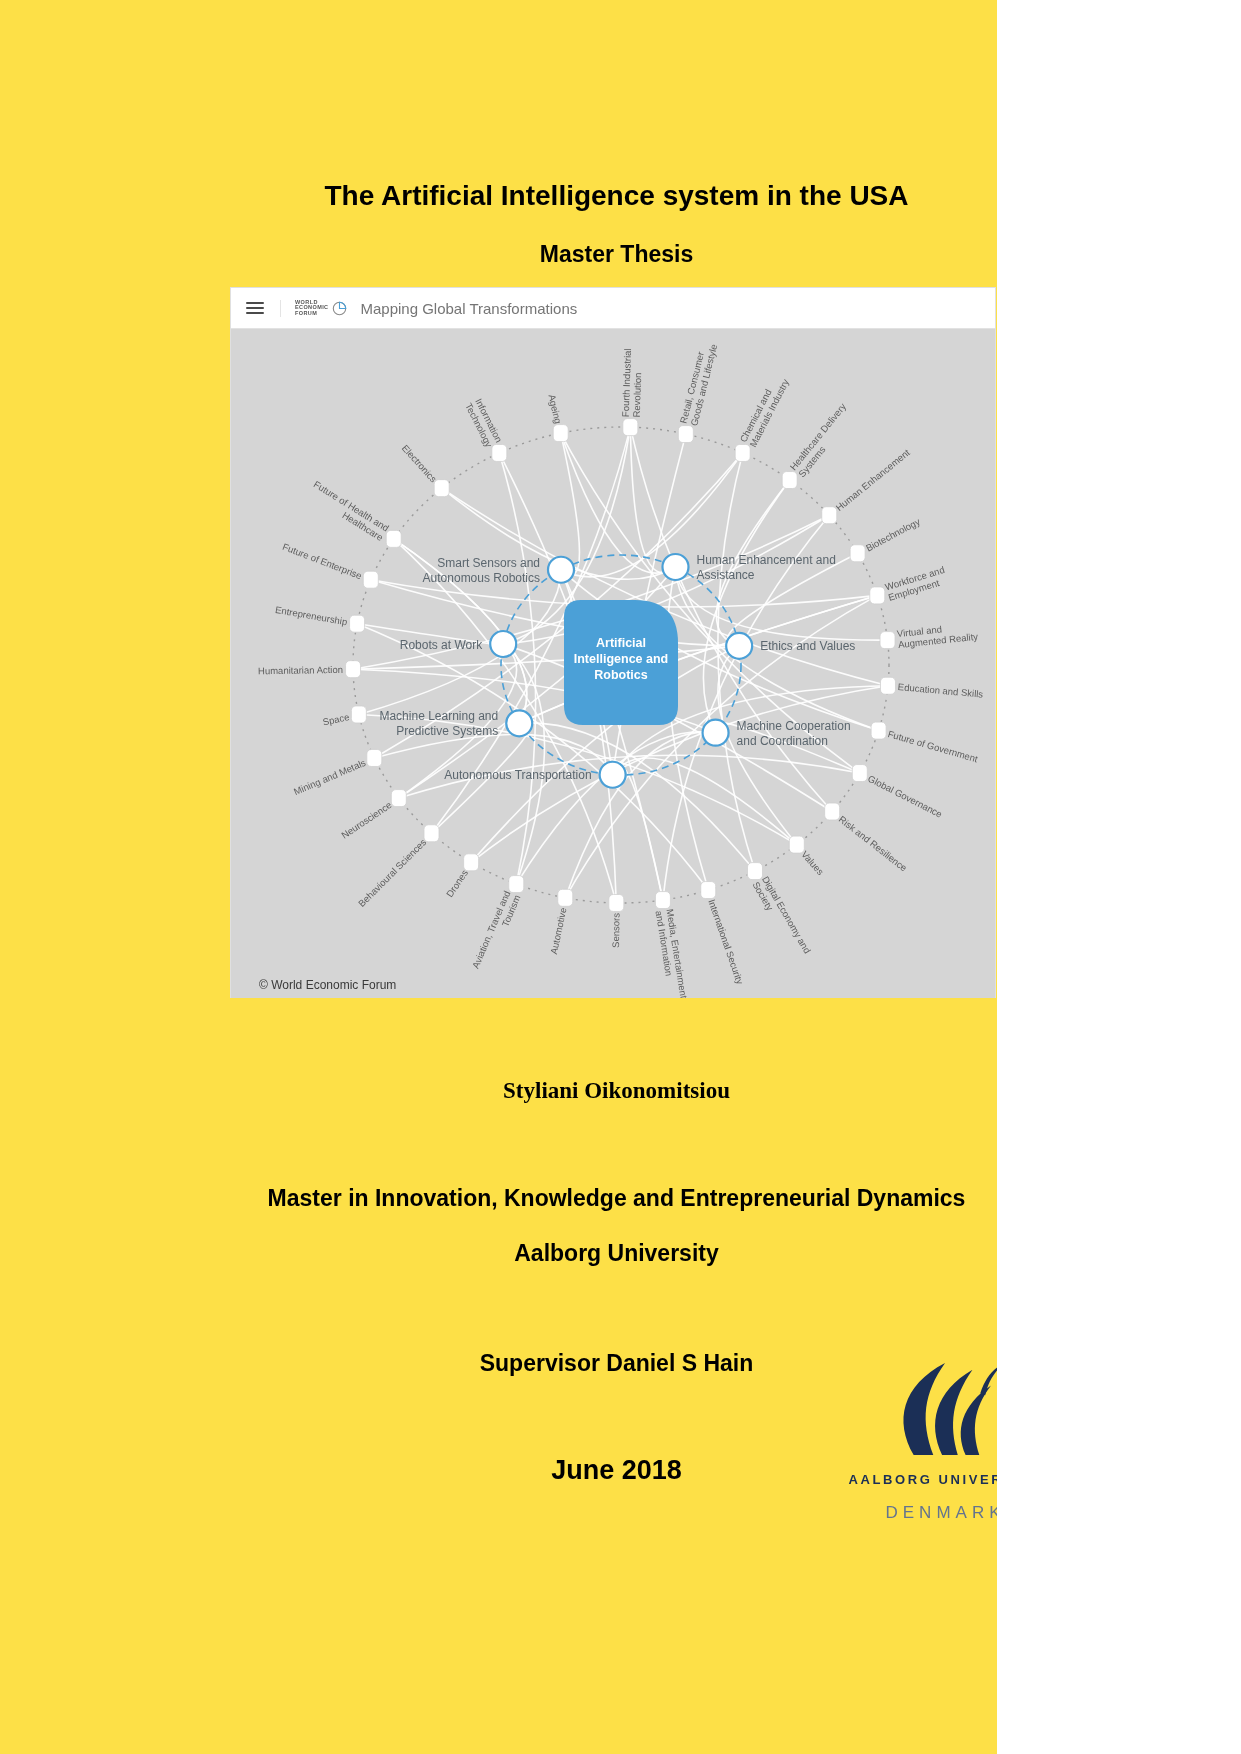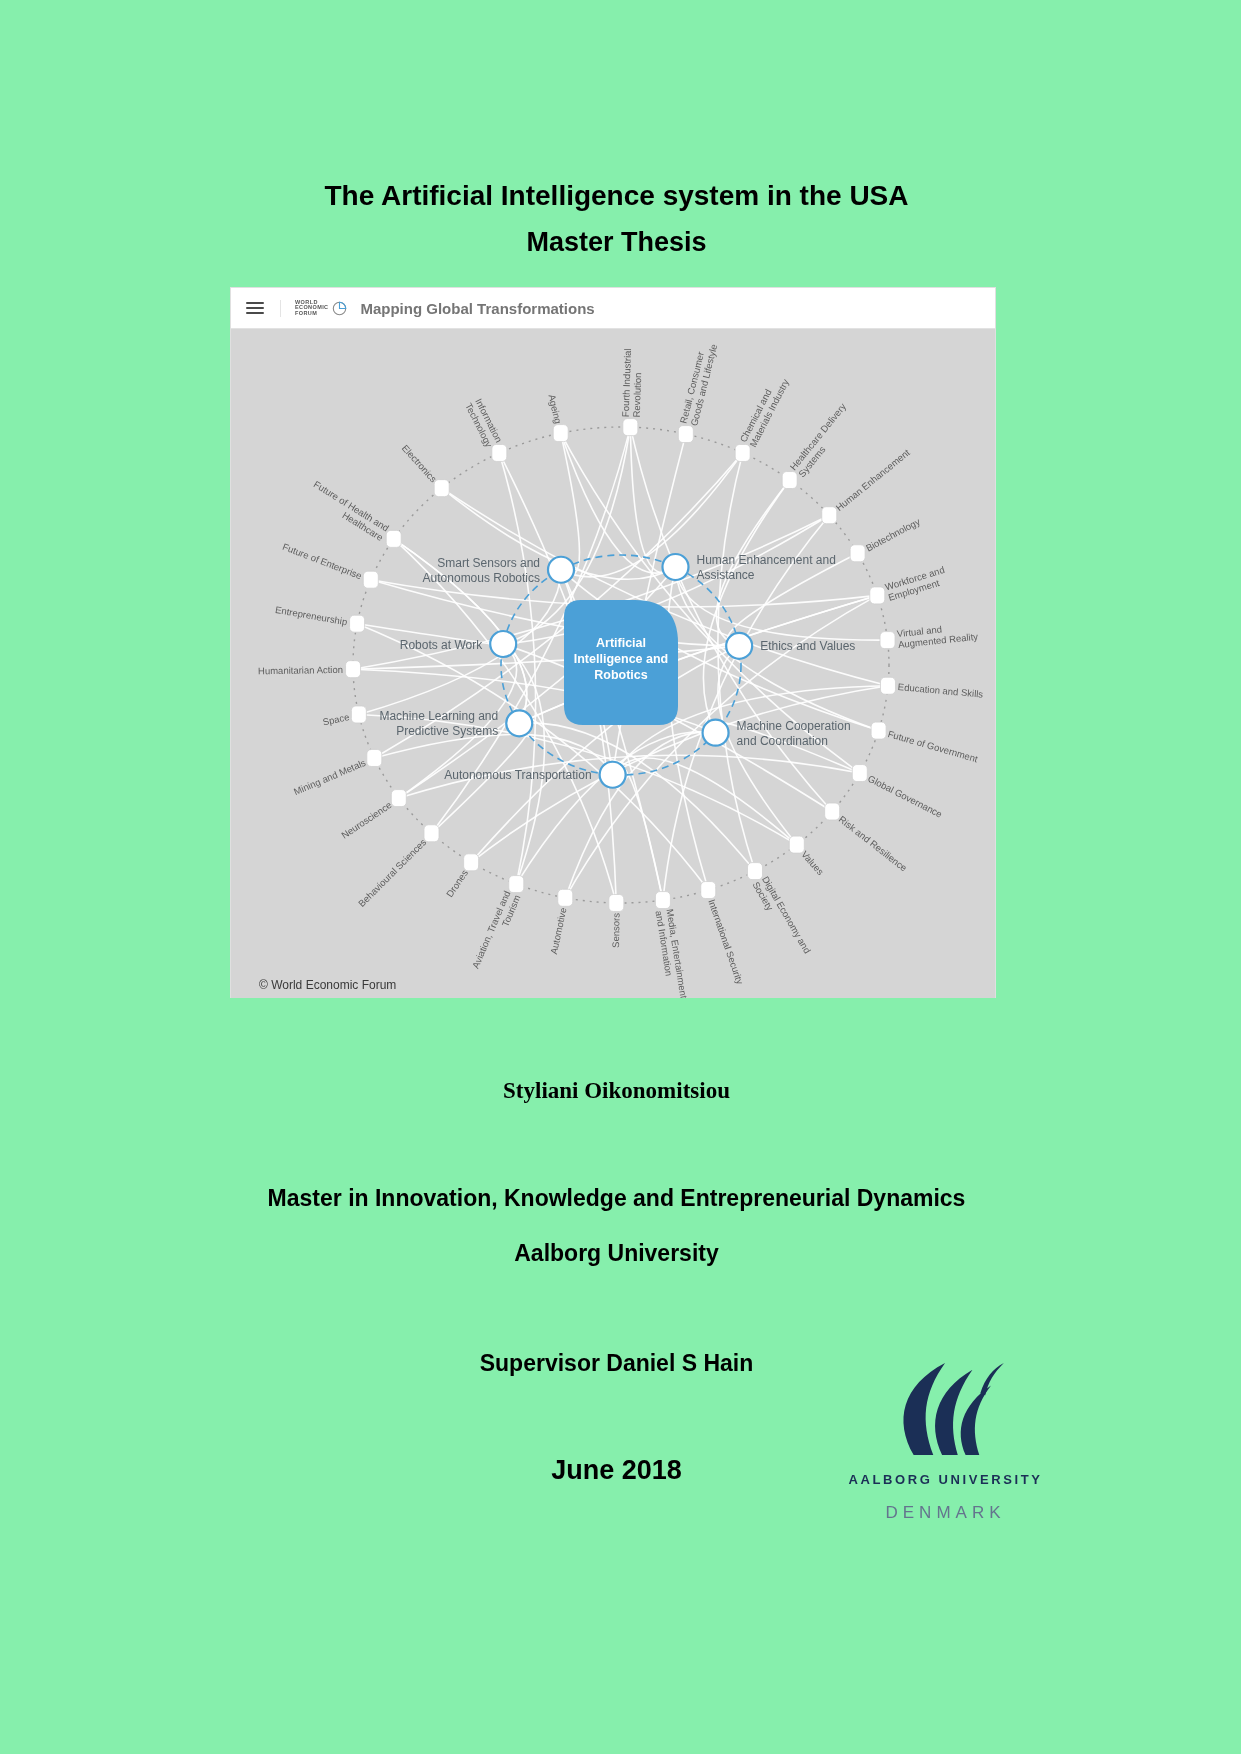--- a/index.html
+++ b/index.html
@@ -1,38 +1,38 @@
 <!DOCTYPE html>
 <html><head>
 <meta charset="utf-8">
 <style>
   html,body{margin:0;padding:0;background:#fff;}
-  .page{position:relative;width:1241px;height:1754px;background:#86efac;overflow:hidden;
+  .page{position:relative;width:997px;height:1754px;background:#fde047;overflow:hidden;
         font-family:"Liberation Sans",sans-serif;}
   .centercol{position:absolute;left:0;width:1233px;text-align:center;color:#000;font-weight:bold;}
   .title{top:180px;font-size:28px;}
-  .subtitle{top:227px;font-size:27px;}
+  .subtitle{top:241px;font-size:23px;}
   .author{top:1078px;font-size:23px;font-family:Liberation Serif, serif;}
   .program{top:1185px;font-size:23px;}
   .university{top:1240px;font-size:23px;}
   .supervisor{top:1350px;font-size:23px;}
   .date{top:1455px;font-size:27px;}
 
   
   .figure{position:absolute;left:230px;top:287px;width:766px;height:711px;
           border:1px solid #e0e0e0;box-sizing:border-box;background:#D5D5D5;}
   .fig-header{position:relative;height:40px;background:#fff;border-bottom:1px solid #e2e2e2;
               display:flex;align-items:center;}
   .hamburger{width:18px;margin-left:15px;display:flex;flex-direction:column;gap:3px;cursor:pointer;}
   .hamburger span{display:block;height:2px;background:#4a4a4a;border-radius:1px;}
   .weflogo{display:flex;align-items:center;margin-left:16px;padding-left:14px;border-left:1px solid #e4e4e4;}
   .weflines{display:flex;flex-direction:column;justify-content:center;}
   .weflines span{font-size:5.5px;line-height:5.5px;font-weight:bold;letter-spacing:.4px;color:#555;}
   .wefswirl{margin-left:3px;}
-  .apptitle{margin-left:12px;font-size:15px;color:#757575;font-weight:bold;}
+  .apptitle{margin-left:12px;font-size:15px;color:#757575;}
   .fig-body{position:relative;width:764px;height:669px;background:#D5D5D5;}
   #network{display:block;font-family:"Liberation Sans",sans-serif;}
   .copyright{position:absolute;left:28px;bottom:6px;font-size:12px;color:#3a3a3a;}
 
   
   .logoblock{position:absolute;left:838px;top:1360px;width:215px;text-align:center;}
   .logoname{margin-top:10px;font-size:13px;font-weight:bold;letter-spacing:2.6px;color:#1B2F56;}
   .logocountry{margin-top:16px;font-size:17px;letter-spacing:5px;color:#64748e;}
 </style>
 </head>

